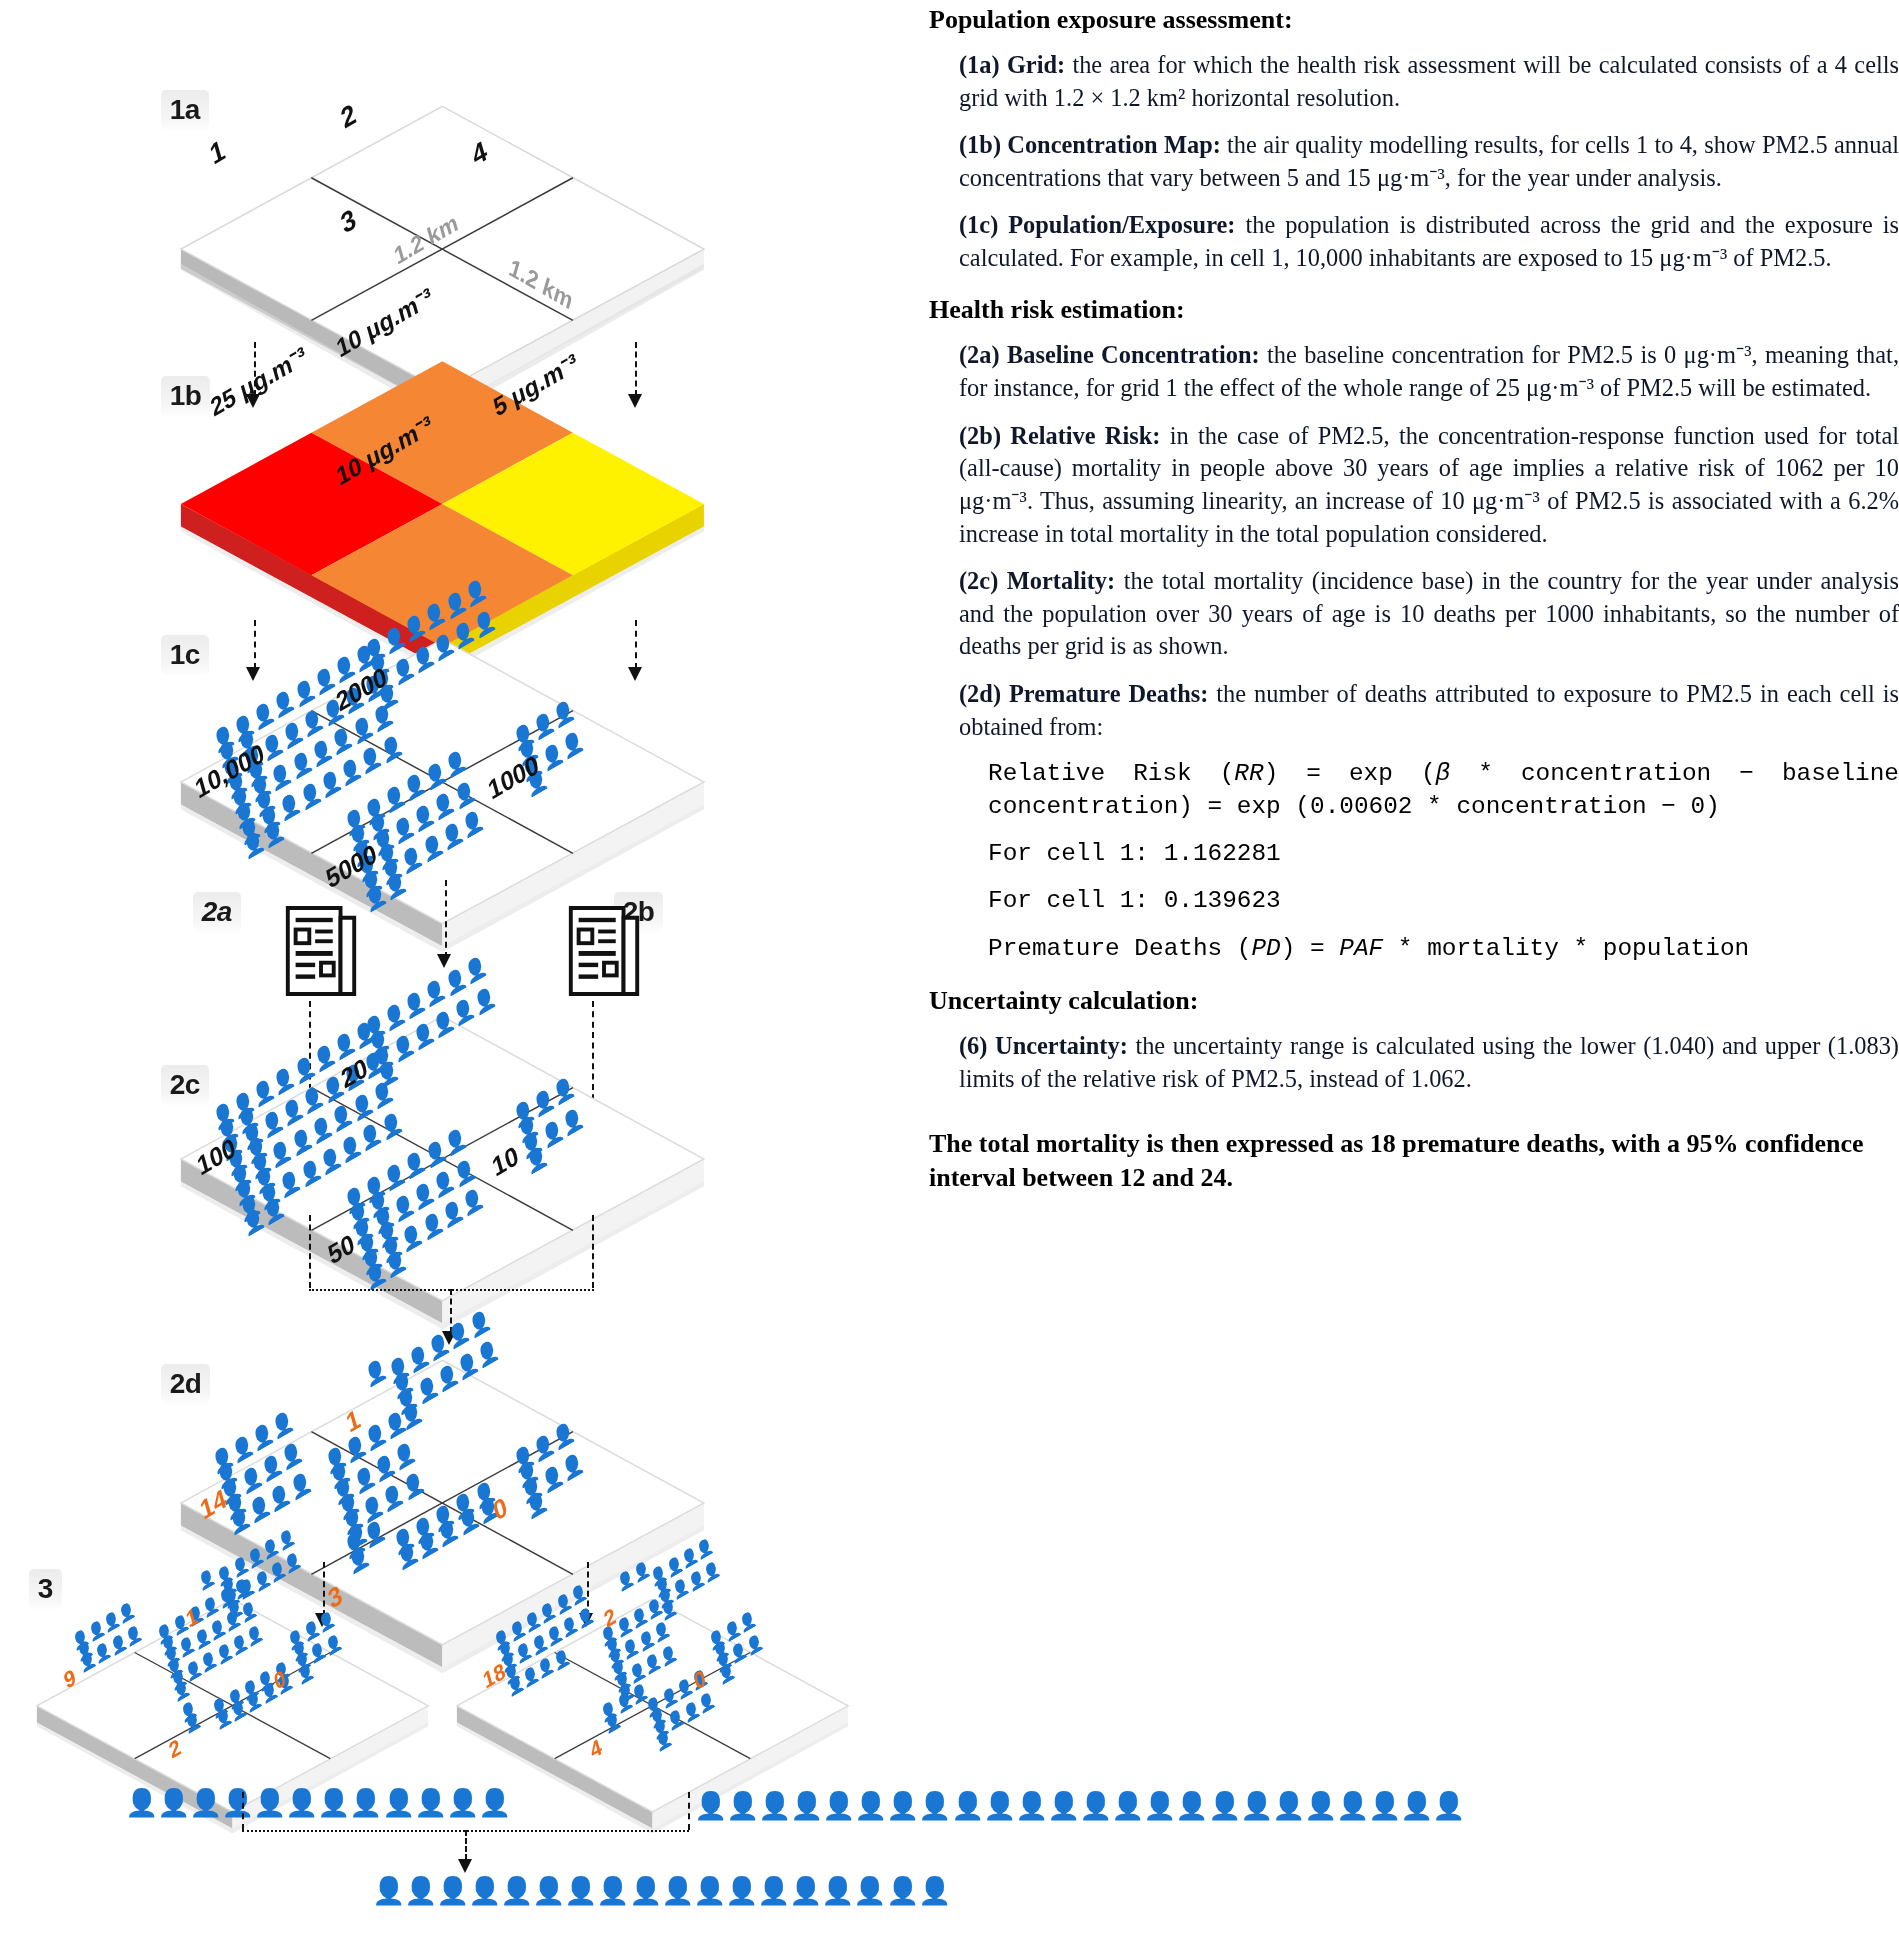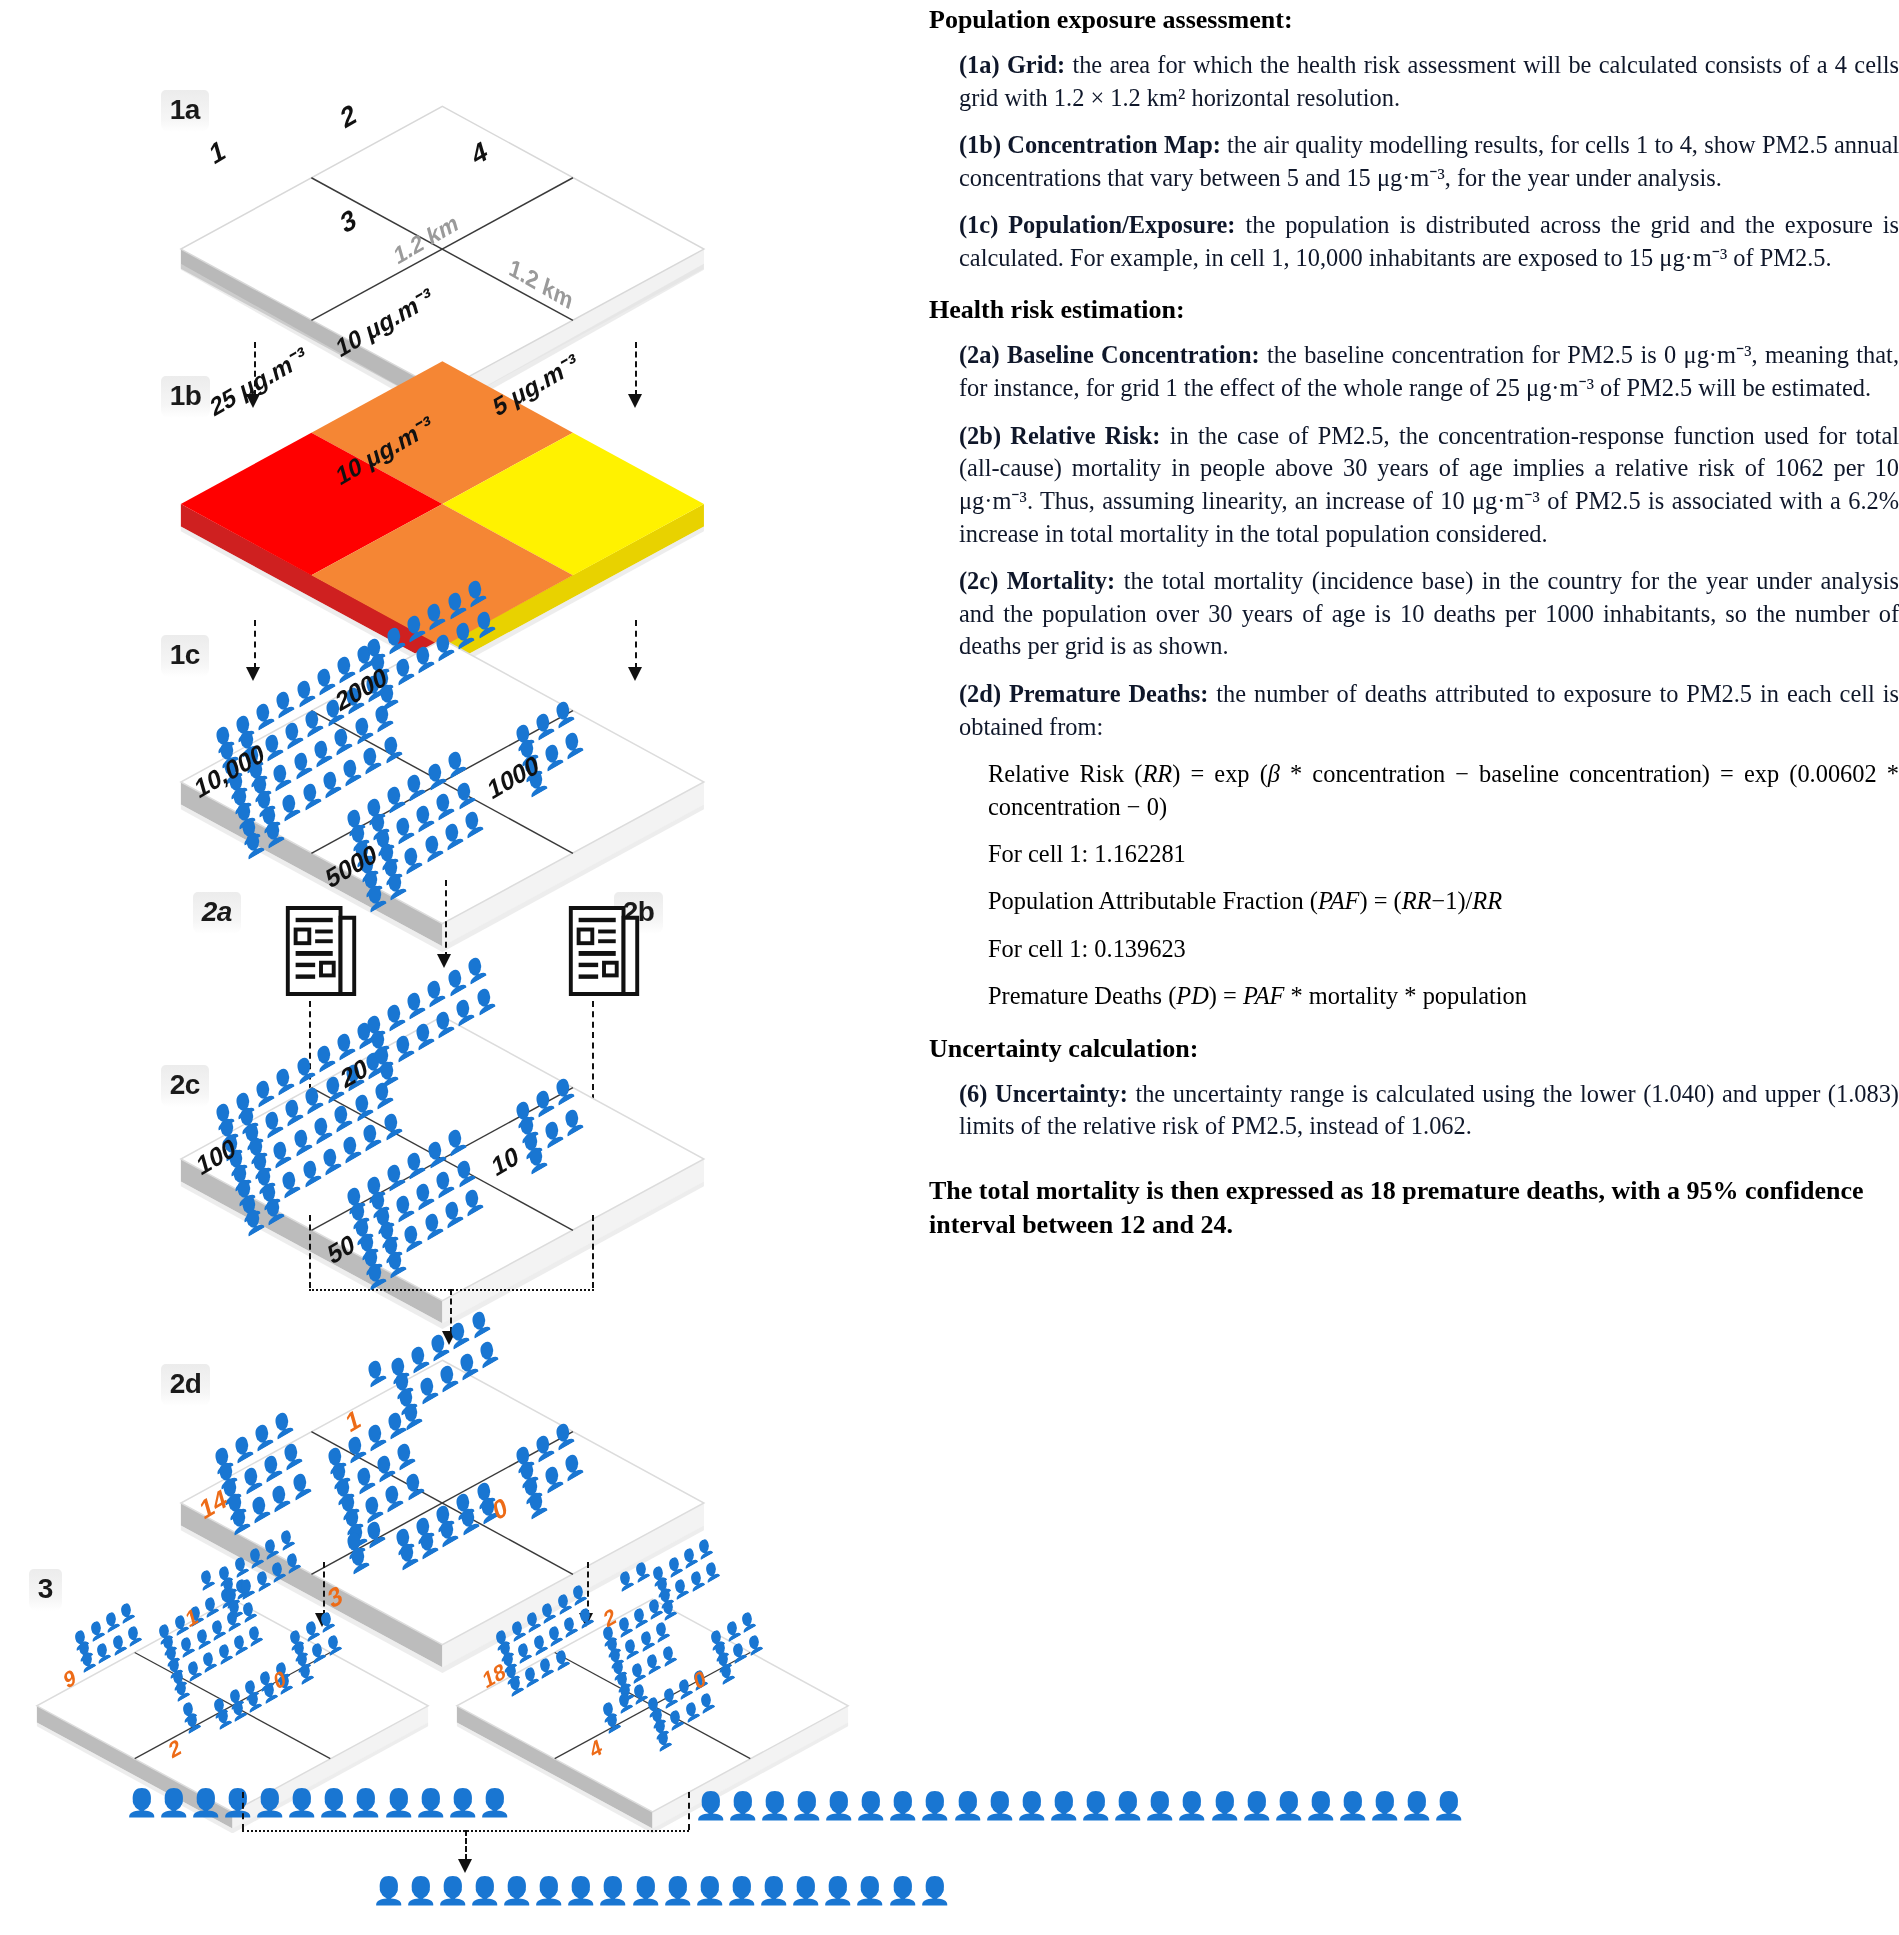--- a/index.html
+++ b/index.html
@@ -39,21 +39,21 @@
     font-size:24.4px;
     line-height:1.34;
     color:#0f172a;
     text-align: justify;
     text-justify: inter-word;
     margin: 0 0 14.7px 0;
     padding-left: 30px;
   }
   .para b { font-weight:bold; }
   .formula {
-    font-family:Liberation Serif, serif;
+    font-family:Liberation Mono, monospace;
     font-size:24.4px;
     line-height:1.34;
     color:#000;
     text-align: justify;
     margin: 0 0 14.7px 0;
     padding-left: 59px;
   }
   .formula i { font-style: italic; }
   .concl {
     font-family:"Liberation Serif", serif;
@@ -403,21 +403,20 @@
     <p class="para"><b>(2b) Relative Risk:</b><span> in the case of PM2.5, the concentration-response function used for total (all-cause) mortality in people above 30 years of age implies a relative risk of 1062 per 10 μg·m⁻³. Thus, assuming linearity, an increase of 10 μg·m⁻³ of PM2.5 is associated with a 6.2% increase in total mortality in the total population considered.</span></p>
 
     <p class="para"><b>(2c) Mortality:</b><span> the total mortality (incidence base) in the country for the year under analysis and the population over 30 years of age is 10 deaths per 1000 inhabitants, so the number of deaths per grid is as shown.</span></p>
 
     <p class="para"><b>(2d) Premature Deaths:</b><span> the number of deaths attributed to exposure to PM2.5 in each cell is obtained from:</span></p>
 
     <p class="formula"><span>Relative Risk (</span><i>RR</i><span>) = exp (</span><i>β</i><span> * concentration − baseline concentration) = exp (0.00602 * concentration − 0)</span></p>
 
     <p class="formula">For cell 1: 1.162281</p>
 
-    <p class="formula"><span>Population Attributable Fraction (</span><i>PAF</i><span>) = (</span><i>RR</i><span>−1)/</span><i>RR</i></p>
 
     <p class="formula">For cell 1: 0.139623</p>
 
     <p class="formula"><span>Premature Deaths (</span><i>PD</i><span>) = </span><i>PAF</i><span> * mortality * population</span></p>
 
 
     <div class="sec-head spaced">Uncertainty calculation:</div>
 
     <p class="para"><b>(6) Uncertainty:</b><span> the uncertainty range is calculated using the lower (1.040) and upper (1.083) limits of the relative risk of PM2.5, instead of 1.062.</span></p>
 

